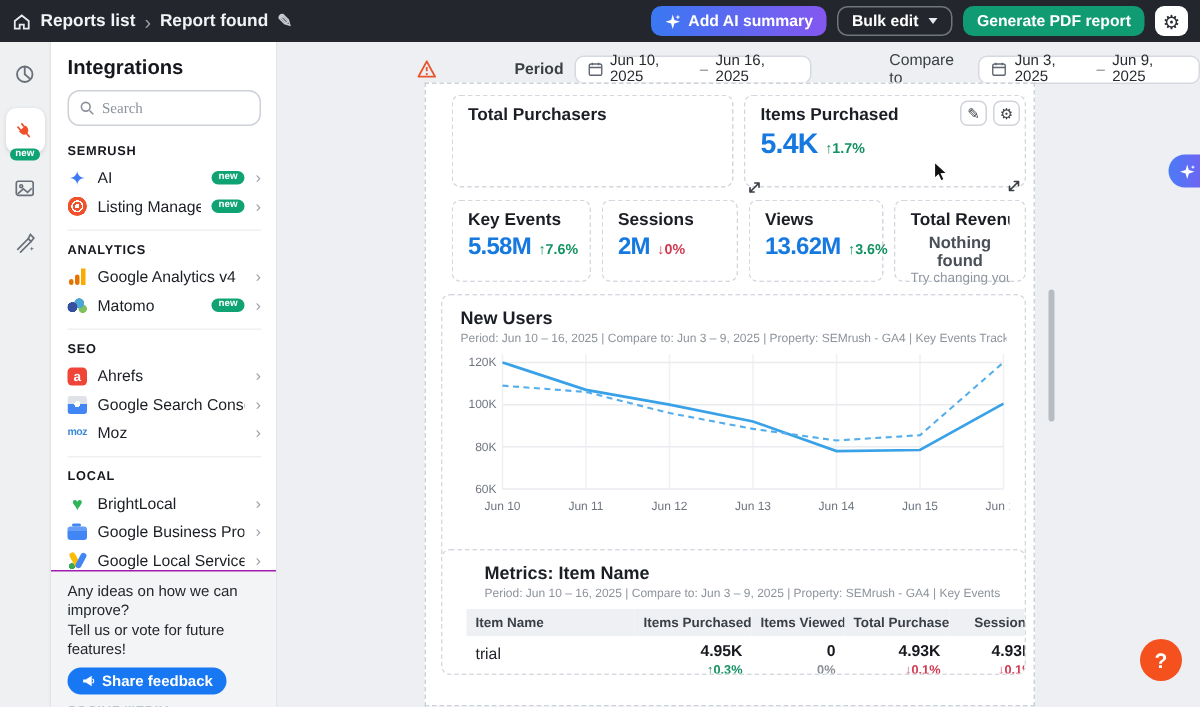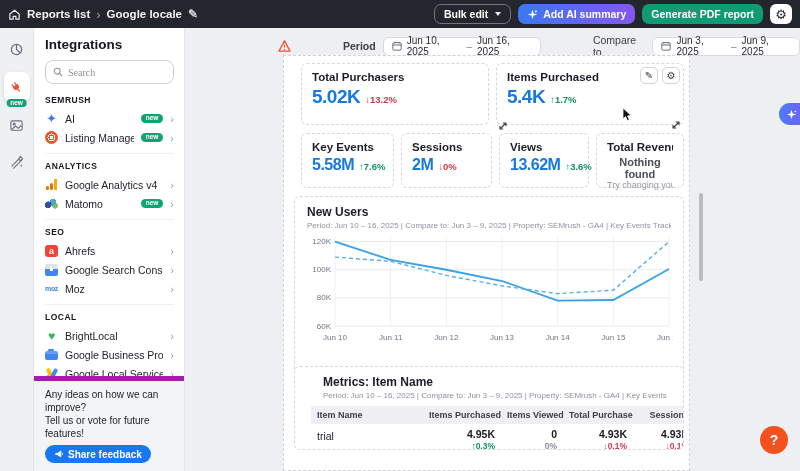--- a/index.html
+++ b/index.html
@@ -60,21 +60,21 @@
   .google-ads-icon::before, .local-services-ads-icon::before { content:""; position:absolute; width:3.5px; height:11px; background:#fbbc04; border-radius:2px; transform:rotate(-28deg); left:3px; top:1px; }
   .google-ads-icon::after, .local-services-ads-icon::after { content:""; position:absolute; width:3.5px; height:11px; background:#4285f4; border-radius:2px; transform:rotate(28deg); right:3px; top:1px; }
   .google-ads-icon, .local-services-ads-icon { background:radial-gradient(circle at 3px 10.5px, #34a853 0 2px, transparent 2.2px); }
   .microsoft-ads-icon { width:11px; height:11px; background:
       linear-gradient(#fff,#fff) center / 1px 100% no-repeat,
       linear-gradient(#fff,#fff) center / 100% 1px no-repeat,
       conic-gradient(#7fba00 0 25%, #ffb900 0 50%, #00a4ef 0 75%, #f25022 0 100%); }
 
   .sb-scroll { position:absolute; left:146px; top:48px; width:3px; height:158px; background:#c2c6cc; border-radius:2px; }
 
-  .feedback { position:absolute; left:0; bottom:0; width:151px; background:#f3f4f6; border-top:5px solid #a21caf; padding:7px 11px 8px; }
+  .feedback { position:absolute; left:0; bottom:0; width:151px; background:#f3f4f6; border-top:1px solid #a21caf; padding:7px 11px 8px; }
   .feedback .fb-text { font-size:10px; color:#23262b; line-height:1.3; }
   .fb-btn { margin-top:5px; background:#1877f2; color:#fff; border:0; border-radius:10px; height:18px; font-size:10px; font-weight:bold; display:flex; align-items:center; gap:4px; padding:0 9px; cursor:pointer; font-family:"Liberation Sans",sans-serif; }
 
   
   .main { position:absolute; left:185px; top:28px; width:615px; height:443px; background:#edeff3; }
   .periodbar { position:absolute; left:93px; top:6px; display:flex; align-items:center; gap:7px; }
   .warn-icon { display:flex; }
   .pb-label { font-size:10.5px; color:#3c4043; font-weight:bold;margin-left:45px; }
   .pb-label.light { font-weight:normal; color:#3c4043; }
   .datebox { display:flex; align-items:center; gap:5px; background:#fff; border:1px solid #d6dae0; border-radius:6px; height:19px; padding:0 8px; font-size:10px; color:#26292f; cursor:pointer; }
@@ -129,36 +129,36 @@
 
 <div class="topbar">
   <div class="crumbs">
     <span style="display:flex">
       <svg width="13" height="13" viewBox="0 0 14 14" fill="none" stroke="#e8eaee" stroke-width="1.3">
           <path d="M2 6.5 L7 2.5 L12 6.5 V12 H8.5 V9 H5.5 V12 H2 Z"></path>
         </svg>
     </span>
     <span>Reports list</span>
     <span class="crumb-sep">›</span>
-    <span>Google locale</span>
+    <span>Report found</span>
     <span class="crumb-edit">✎</span>
   </div>
   <div class="topbar-right">
-    <button class="tb-btn btn-bulk">
-      <span>Bulk edit</span>
-      <span class="caret"></span>
-    </button>
     <button class="tb-btn btn-ai">
       <span style="display:flex">
         <svg width="11" height="11" viewBox="0 0 16 16" fill="#fff">
             <path d="M8 1 L9.6 6.4 L15 8 L9.6 9.6 L8 15 L6.4 9.6 L1 8 L6.4 6.4 Z"></path>
             <path d="M13 1 L13.6 2.9 L15.5 3.5 L13.6 4.1 L13 6 L12.4 4.1 L10.5 3.5 L12.4 2.9 Z"></path>
           </svg>
       </span>
       <span>Add AI summary</span>
+    </button>
+    <button class="tb-btn btn-bulk">
+      <span>Bulk edit</span>
+      <span class="caret"></span>
     </button>
     <button class="tb-btn btn-pdf">
       <span>Generate PDF report</span>
     </button>
     <span class="btn-gear">⚙</span>
   </div>
 </div>
 
 <div class="rail">
   <span class="rail-item">
@@ -336,24 +336,20 @@
       <span>Jun 3, 2025</span>
       <span class="dash">–</span>
       <span>Jun 9, 2025</span>
     </span>
   </div>
 
   <div class="canvas">
     <div class="cards-row row1" id="cards-row1">
         <div class="card c-lg">
           <div class="card-title">Total Purchasers</div>
-          <div class="card-valrow">
-            <span class="card-value">5.02K</span>
-            <span class="delta down">↓13.2%</span>
-          </div>
         </div>
         <div class="card c-lg">
           <div class="card-title">Items Purchased</div>
           <div class="card-valrow">
             <span class="card-value">5.4K</span>
             <span class="delta up">↑1.7%</span>
           </div>
           <div class="card-tools">
             <span class="tool-btn">✎</span>
             <span class="tool-btn">⚙</span>

